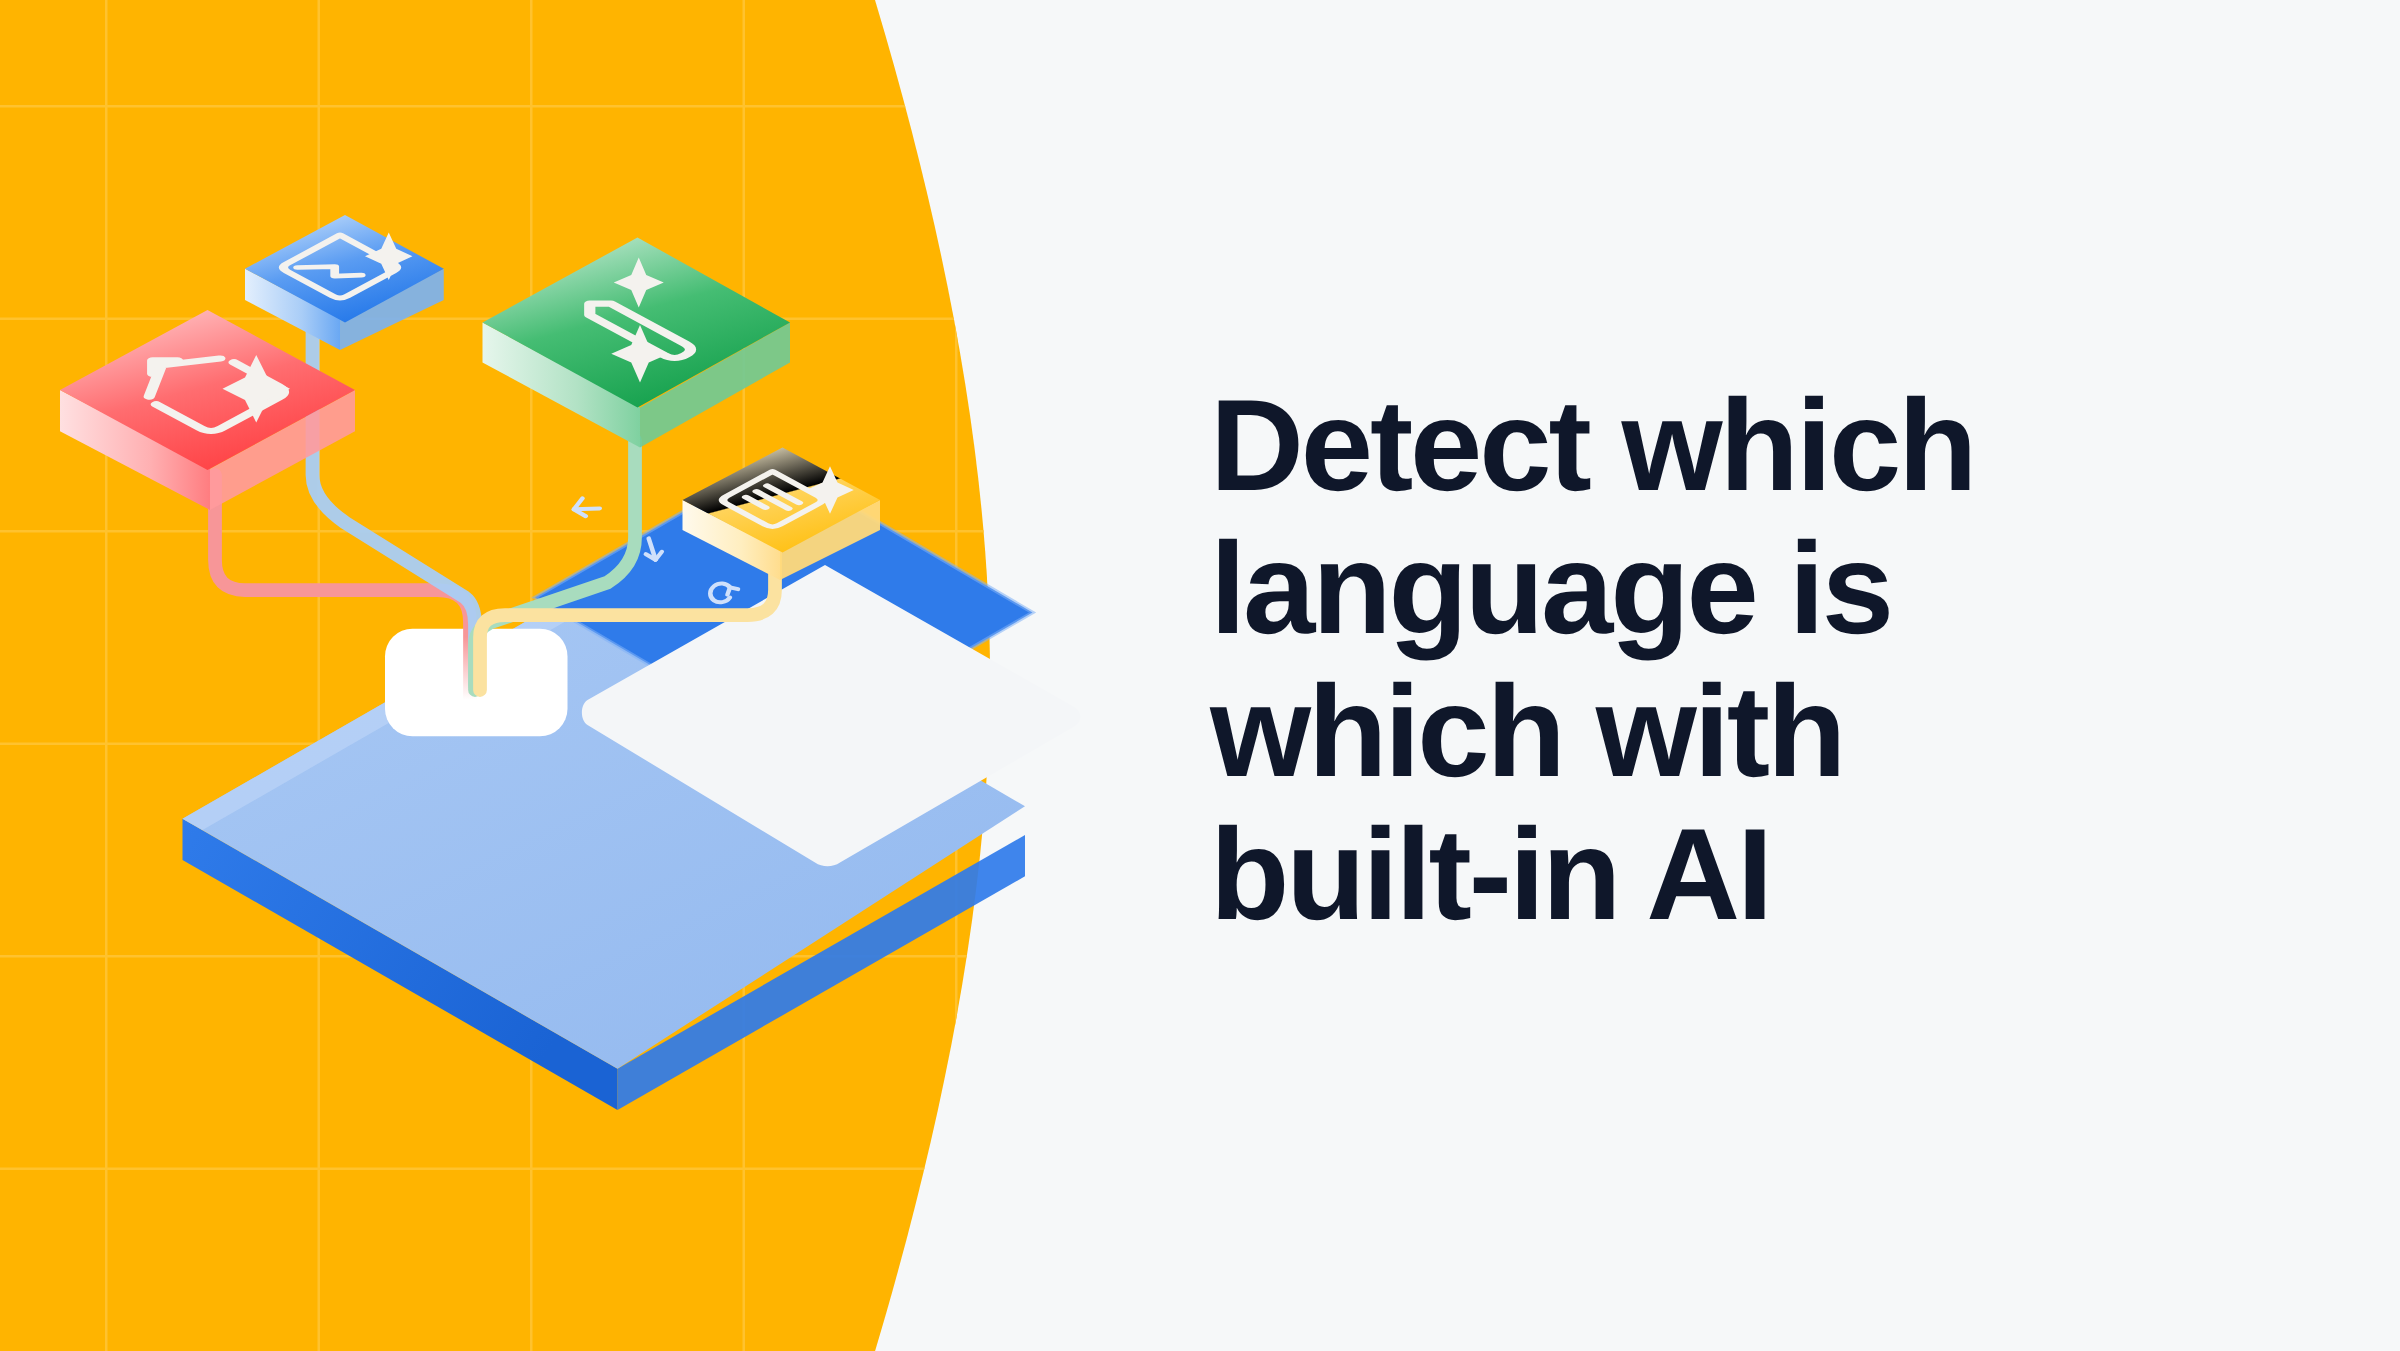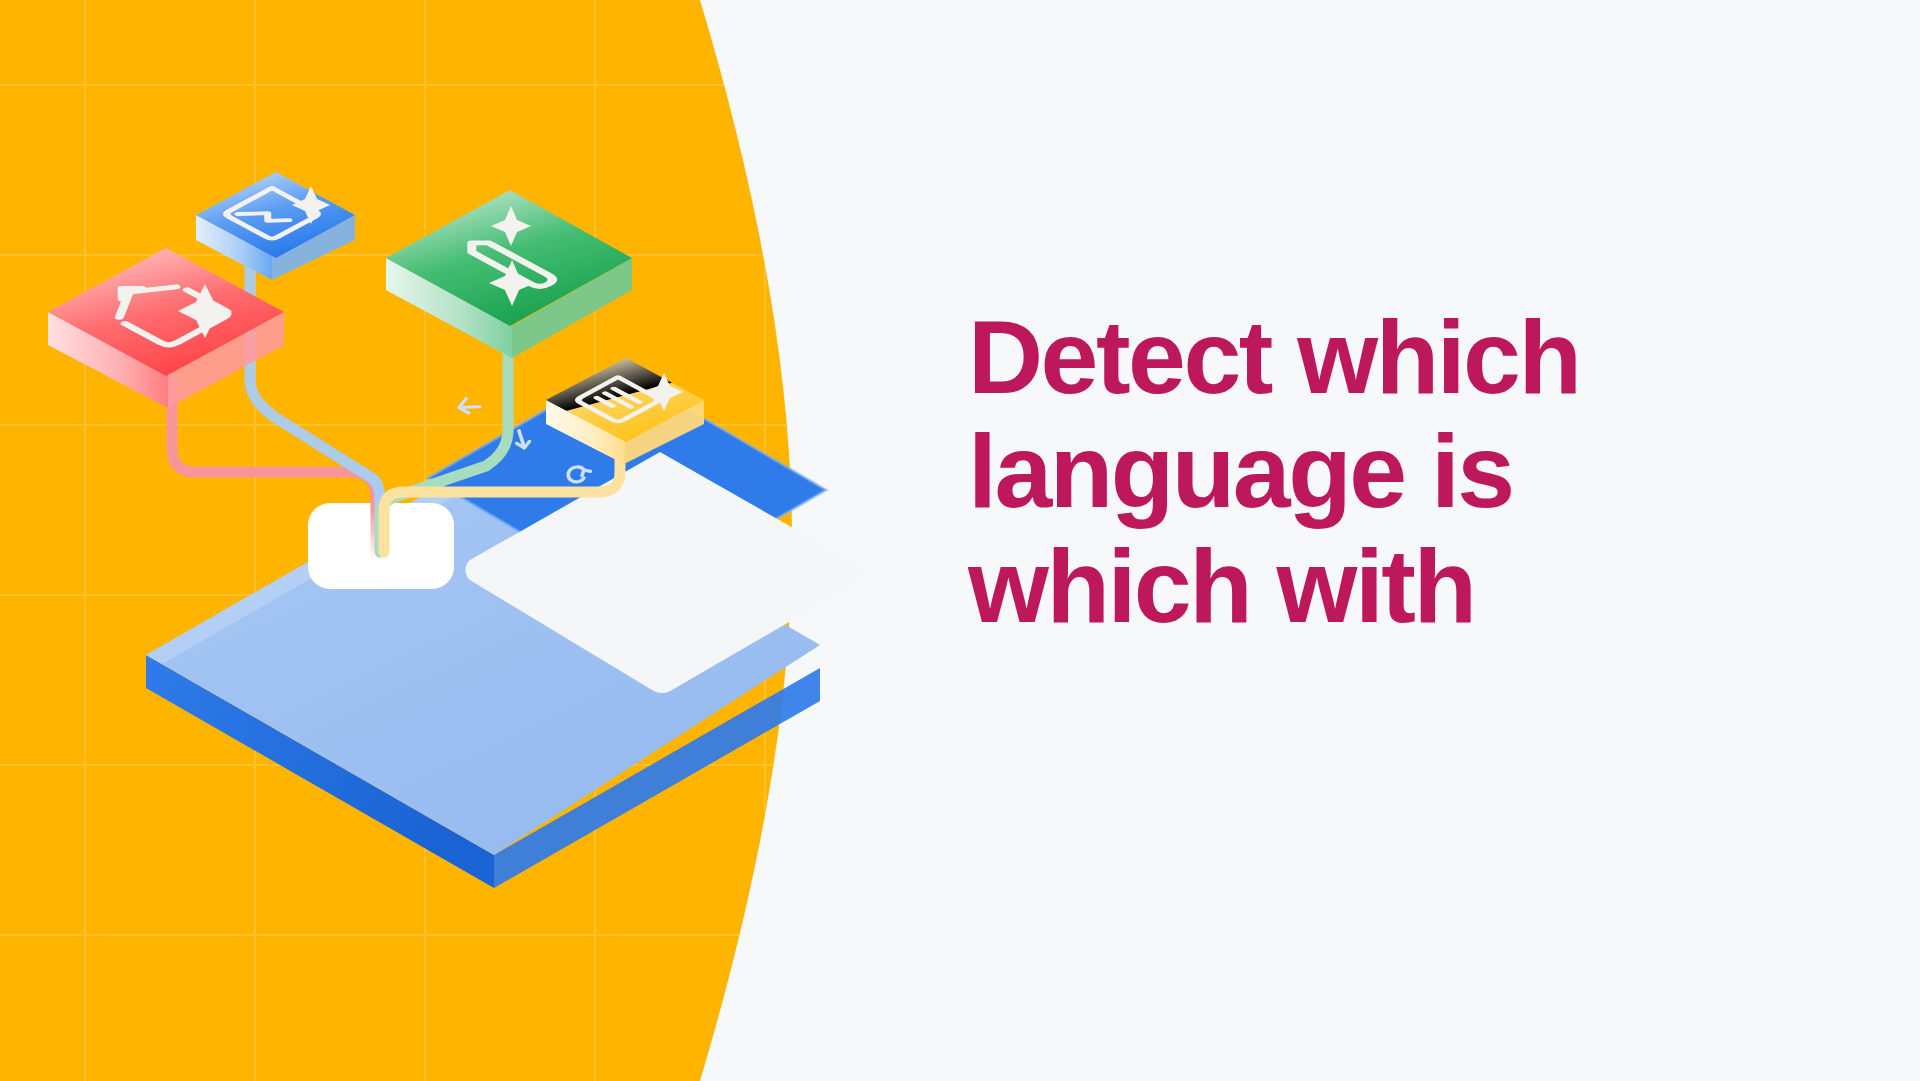--- a/index.html
+++ b/index.html
@@ -33,21 +33,21 @@
     top: 300px;
     width: 820px;
   }
   .hl-line {
     display: block;
     font-family: "Liberation Sans", sans-serif;
     font-weight: 700;
     font-size: 104px;
     line-height: 1.10;
     letter-spacing: -2.5px;
-    color: #be185d;
+    color: #0f172a;
     white-space: nowrap;
   }
 </style>
 </head>
 <body>
 
 <div id="stage">
 
   <div id="art-panel">
     <svg id="art-svg" width="1000" height="1081" viewBox="0 0 1000 1081" xmlns="http://www.w3.org/2000/svg">
@@ -244,15 +244,16 @@
         </g>
         <path d="M658,386 L664,373 L670,386 L683,392 L670,398 L664,411 L658,398 L645,392 Z" fill="#f4f2ee"></path>
       </g>
     </svg>
   </div>
 
   <div id="headline">
     <span class="hl-line">Detect which</span>
     <span class="hl-line">language is</span>
     <span class="hl-line">which with</span>
+    <span class="hl-line">built-in AI</span>
   </div>
 
 </div>
 
 </body></html>

